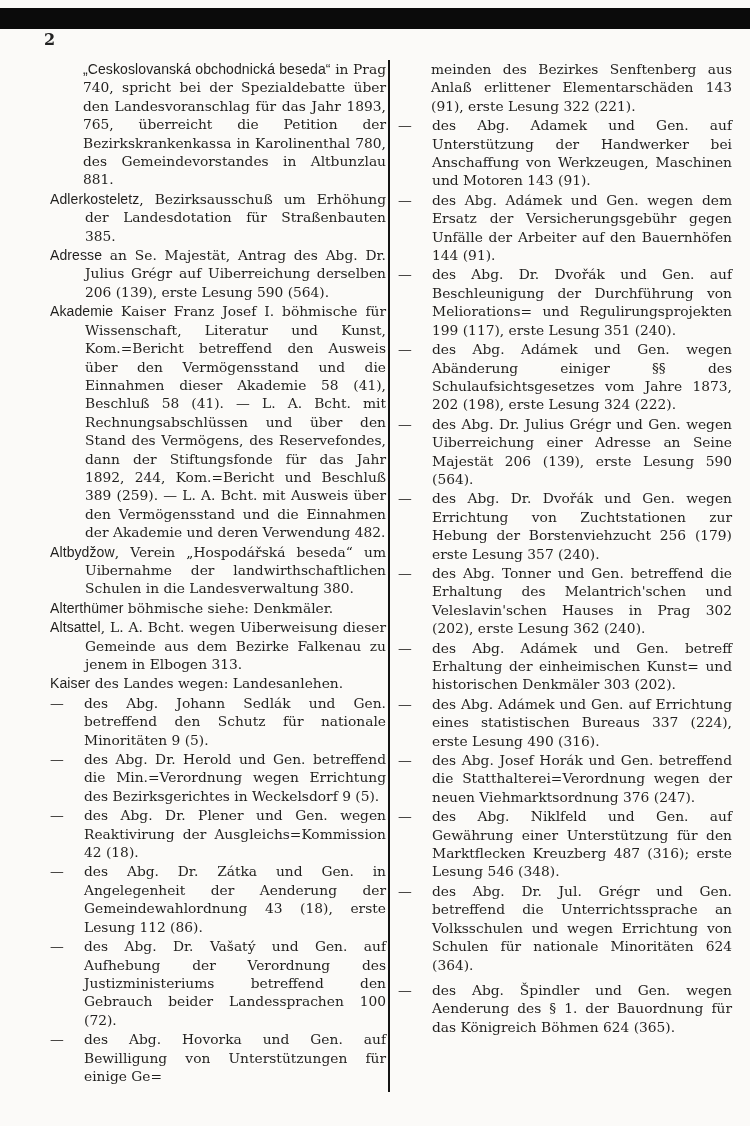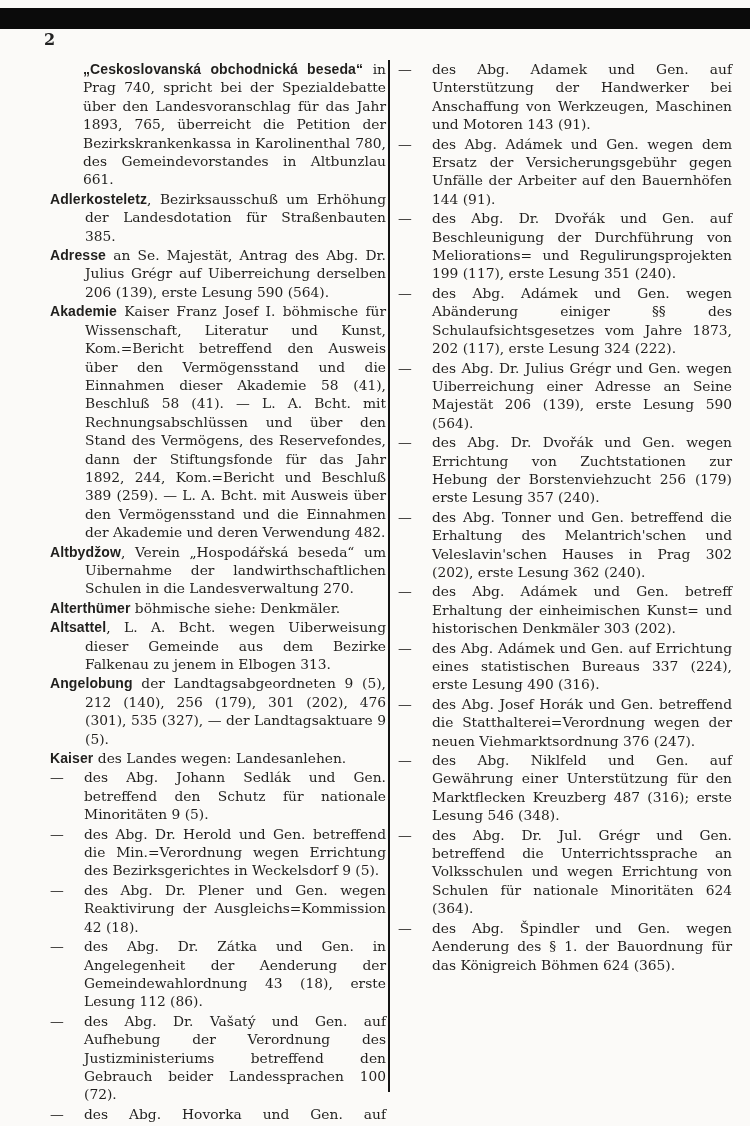--- a/index.html
+++ b/index.html
@@ -10,52 +10,52 @@
   .divider{position:absolute;left:388px;top:60px;width:2px;height:1032px;background:#141414;}
   .col{position:absolute;top:60px;font-size:13.8px;line-height:18.4px;text-align:justify;color:#201f1d;}
   .col-left{left:50px;width:336px;}
   .col-right{left:398px;width:334px;}
   .entry-block{margin:0 0 1px 0;}
   .entry{padding-left:35px;text-indent:-35px;}
   .heading{padding-left:0;text-indent:0;}
   .continuation{margin-left:33px;padding-left:0;text-indent:0;}
   .dash{padding-left:34px;text-indent:-34px;}
   .dash .dashmark{display:inline-block;width:34px;text-indent:0;}
-  .headword,.lead{font-family:"Liberation Sans","DejaVu Sans",sans-serif;font-weight:700;font-size:14px;letter-spacing:.1px;}
+  .headword,.lead{font-family:"Liberation Sans","DejaVu Sans",sans-serif;font-weight:400;font-size:14px;letter-spacing:.1px;}
   .col-right .entry-block:nth-child(n+14){margin-top:7px;}
 </style>
 </head>
 <body>
 
 <div class="page">
   <div class="topbar"></div>
   <div class="pagenum">2</div>
   <div class="divider"></div>
   <div class="col col-left">
-      <div class="entry-block continuation"><b class="lead">„Ceskoslovanská obchodnická beseda“</b><span> in Prag 740, spricht bei der Spezialdebatte über den Landesvoranschlag für das Jahr 1893, 765, überreicht die Petition der Bezirkskrankenkassa in Karolinenthal 780, des Gemeindevorstandes in Altbunzlau 661.</span></div>
+      <div class="entry-block continuation"><b class="lead">„Ceskoslovanská obchodnická beseda“</b><span> in Prag 740, spricht bei der Spezialdebatte über den Landesvoranschlag für das Jahr 1893, 765, überreicht die Petition der Bezirkskrankenkassa in Karolinenthal 780, des Gemeindevorstandes in Altbunzlau 881.</span></div>
       <div class="entry-block entry"><b class="headword">Adlerkosteletz</b><span>, Bezirksausschuß um Erhöhung der Landesdotation für Straßenbauten 385.</span></div>
       <div class="entry-block entry"><b class="headword">Adresse</b><span> an Se. Majestät, Antrag des Abg. Dr. Julius Grégr auf Uiberreichung derselben 206 (139), erste Lesung 590 (564).</span></div>
       <div class="entry-block entry"><b class="headword">Akademie</b><span> Kaiser Franz Josef I. böhmische für Wissenschaft, Literatur und Kunst, Kom.=Bericht betreffend den Ausweis über den Vermögensstand und die Einnahmen dieser Akademie 58 (41), Beschluß 58 (41). — L. A. Bcht. mit Rechnungsabschlüssen und über den Stand des Vermögens, des Reservefondes, dann der Stiftungsfonde für das Jahr 1892, 244, Kom.=Bericht und Beschluß 389 (259). — L. A. Bcht. mit Ausweis über den Vermögensstand und die Einnahmen der Akademie und deren Verwendung 482.</span></div>
-      <div class="entry-block entry"><b class="headword">Altbydžow</b><span>, Verein „Hospodářská beseda“ um Uibernahme der landwirthschaftlichen Schulen in die Landesverwaltung 270.</span></div>
+      <div class="entry-block entry"><b class="headword">Altbydžow</b><span>, Verein „Hospodářská beseda“ um Uibernahme der landwirthschaftlichen Schulen in die Landesverwaltung 380.</span></div>
       <div class="entry-block entry"><b class="headword">Alterthümer</b><span> böhmische siehe: Denkmäler.</span></div>
       <div class="entry-block entry"><b class="headword">Altsattel</b><span>, L. A. Bcht. wegen Uiberweisung dieser Gemeinde aus dem Bezirke Falkenau zu jenem in Elbogen 313.</span></div>
-      <div class="entry-block entry"><b class="headword">Angelobung</b><span> der Landtagsabgeordneten 9 (5), 212 (140), 256 (179), 301 (202), 476 (301), 535 (327), — der Landtagsaktuare 9 (5).</span></div>
       <div class="entry-block entry"><b class="headword">Kaiser</b><span> des Landes wegen: Landesanlehen.</span></div>
       <div class="entry-block dash"><span class="dashmark">—</span><span>des Abg. Johann Sedlák und Gen. betreffend den Schutz für nationale Minoritäten 9 (5).</span></div>
       <div class="entry-block dash"><span class="dashmark">—</span><span>des Abg. Dr. Herold und Gen. betreffend die Min.=Verordnung wegen Errichtung des Bezirksgerichtes in Weckelsdorf 9 (5).</span></div>
       <div class="entry-block dash"><span class="dashmark">—</span><span>des Abg. Dr. Plener und Gen. wegen Reaktivirung der Ausgleichs=Kommission 42 (18).</span></div>
       <div class="entry-block dash"><span class="dashmark">—</span><span>des Abg. Dr. Zátka und Gen. in Angelegenheit der Aenderung der Gemeindewahlordnung 43 (18), erste Lesung 112 (86).</span></div>
       <div class="entry-block dash"><span class="dashmark">—</span><span>des Abg. Dr. Vašatý und Gen. auf Aufhebung der Verordnung des Justizministeriums betreffend den Gebrauch beider Landessprachen 100 (72).</span></div>
       <div class="entry-block dash"><span class="dashmark">—</span><span>des Abg. Hovorka und Gen. auf Bewilligung von Unterstützungen für einige Ge=</span></div>
     </div>
   <div class="col col-right">
+      <div class="entry-block continuation"><span>meinden des Bezirkes Senftenberg aus Anlaß erlittener Elementarschäden 143 (91), erste Lesung 322 (221).</span></div>
       <div class="entry-block dash"><span class="dashmark">—</span><span>des Abg. Adamek und Gen. auf Unterstützung der Handwerker bei Anschaffung von Werkzeugen, Maschinen und Motoren 143 (91).</span></div>
       <div class="entry-block dash"><span class="dashmark">—</span><span>des Abg. Adámek und Gen. wegen dem Ersatz der Versicherungsgebühr gegen Unfälle der Arbeiter auf den Bauernhöfen 144 (91).</span></div>
       <div class="entry-block dash"><span class="dashmark">—</span><span>des Abg. Dr. Dvořák und Gen. auf Beschleunigung der Durchführung von Meliorations= und Regulirungsprojekten 199 (117), erste Lesung 351 (240).</span></div>
-      <div class="entry-block dash"><span class="dashmark">—</span><span>des Abg. Adámek und Gen. wegen Abänderung einiger §§ des Schulaufsichtsgesetzes vom Jahre 1873, 202 (117), erste Lesung 324 (222).</span></div>
+      <div class="entry-block dash"><span class="dashmark">—</span><span>des Abg. Adámek und Gen. wegen Abänderung einiger §§ des Schulaufsichtsgesetzes vom Jahre 1873, 202 (198), erste Lesung 324 (222).</span></div>
       <div class="entry-block dash"><span class="dashmark">—</span><span>des Abg. Dr. Julius Grégr und Gen. wegen Uiberreichung einer Adresse an Seine Majestät 206 (139), erste Lesung 590 (564).</span></div>
       <div class="entry-block dash"><span class="dashmark">—</span><span>des Abg. Dr. Dvořák und Gen. wegen Errichtung von Zuchtstationen zur Hebung der Borstenviehzucht 256 (179) erste Lesung 357 (240).</span></div>
       <div class="entry-block dash"><span class="dashmark">—</span><span>des Abg. Tonner und Gen. betreffend die Erhaltung des Melantrich'schen und Veleslavin'schen Hauses in Prag 302 (202), erste Lesung 362 (240).</span></div>
       <div class="entry-block dash"><span class="dashmark">—</span><span>des Abg. Adámek und Gen. betreff Erhaltung der einheimischen Kunst= und historischen Denkmäler 303 (202).</span></div>
       <div class="entry-block dash"><span class="dashmark">—</span><span>des Abg. Adámek und Gen. auf Errichtung eines statistischen Bureaus 337 (224), erste Lesung 490 (316).</span></div>
       <div class="entry-block dash"><span class="dashmark">—</span><span>des Abg. Josef Horák und Gen. betreffend die Statthalterei=Verordnung wegen der neuen Viehmarktsordnung 376 (247).</span></div>
       <div class="entry-block dash"><span class="dashmark">—</span><span>des Abg. Niklfeld und Gen. auf Gewährung einer Unterstützung für den Marktflecken Kreuzberg 487 (316); erste Lesung 546 (348).</span></div>
       <div class="entry-block dash"><span class="dashmark">—</span><span>des Abg. Dr. Jul. Grégr und Gen. betreffend die Unterrichtssprache an Volksschulen und wegen Errichtung von Schulen für nationale Minoritäten 624 (364).</span></div>
       <div class="entry-block dash"><span class="dashmark">—</span><span>des Abg. Špindler und Gen. wegen Aenderung des § 1. der Bauordnung für das Königreich Böhmen 624 (365).</span></div>
     </div>

